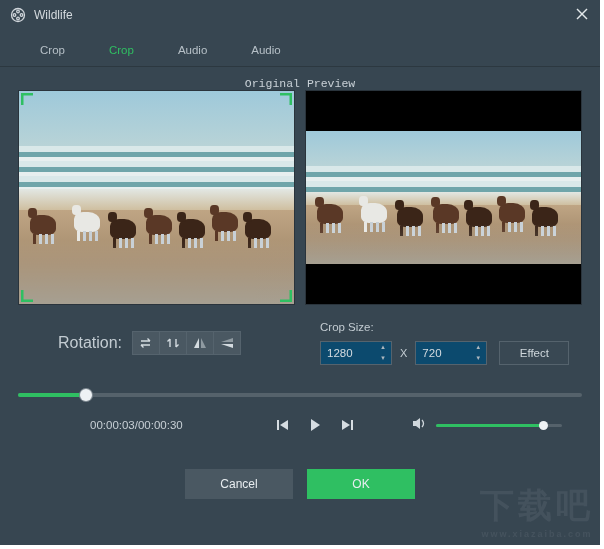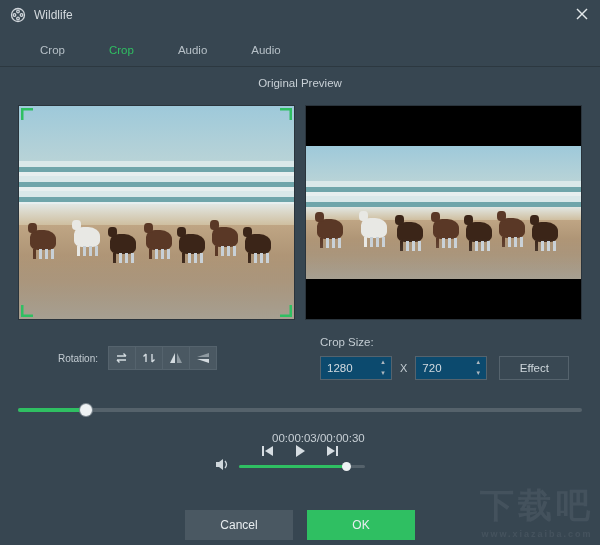--- a/index.html
+++ b/index.html
@@ -41,21 +41,22 @@
     padding: 8px 22px 10px 22px;
     font-size: 11.5px;
     color: #b6c0c7;
     cursor: pointer;
   }
   .tab.active { color: #2fbf62; position: relative; }
 
   
   .preview-headers {
     display: flex;
-    padding: 10px 18px 16px 18px;
+    padding: 10px 18px 0 18px;
+    font-family: Liberation Mono, monospace;
   }
   .preview-headers div { flex: 1; text-align: center; font-size: 11.5px; color: #c8d0d6; }
 
   .preview-row {
     display: flex;
     gap: 10px;
     padding: 0 18px;
   }
   .preview {
     flex: 1;
@@ -100,21 +101,21 @@
   .output-letterbox-bottom { bottom:0; }
   .output-scene { top:40px; bottom:40px; }
 
   
   .controls-row {
     display: flex;
     padding: 16px 18px 10px 18px;
     align-items: center;
   }
   .rotation-block { flex: 1; display:flex; align-items:center; gap:10px; padding-left:40px;}
-  .rotation-label { font-size:10px; color:#c3ccd2; }
+  .rotation-label { font-size:16px; color:#c3ccd2; }
   .icon-btn {
     width: 28px; height: 24px;
     background: #4a5862;
     border: 1px solid #55636d;
     display:flex; align-items:center; justify-content:center;
     cursor:pointer; color:#d4dbe0;
   }
   .icon-btn + .icon-btn { margin-left:-1px; }
   .icon-row { display:flex; }
 
@@ -150,21 +151,21 @@
     background:#2fbf62; border-radius:2px;
   }
   .timeline-thumb {
     position:absolute; top:50%; left:12%; width:12px; height:12px; margin:-6px 0 0 -6px;
     background:#eef2f4; border-radius:50%; box-shadow:0 0 0 1px #7f8a92;
     cursor:pointer;
   }
 
   
   .playback-row {
-    display:flex; align-items:center; padding: 16px 18px 10px 18px; flex-direction: column;
+    display:flex; align-items:center; padding: 16px 18px 10px 18px;
   }
   .time-display { width:200px; padding-left:72px; font-size:11.5px; color:#c8d0d6; }
   .play-controls { flex:1; display:flex; align-items:center; justify-content:center; gap:18px; }
   .play-controls .pbtn { color:#d6dde2; cursor:pointer; display:flex; }
   .vol-block { width:170px; display:flex; align-items:center; gap:8px; padding-right:20px; }
   .vol-icon { color:#cfd7dc; }
   .vol-slider { flex:1; position:relative; height:3px; background:#55626b; border-radius:2px; }
   .vol-fill { position:absolute; left:0; top:0; bottom:0; width:85%; background:#2fbf62; border-radius:2px;}
   .vol-thumb { position:absolute; top:50%; left:85%; width:9px; height:9px; margin:-4.5px 0 0 -4.5px; background:#eef2f4; border-radius:50%; cursor:pointer;}
 

